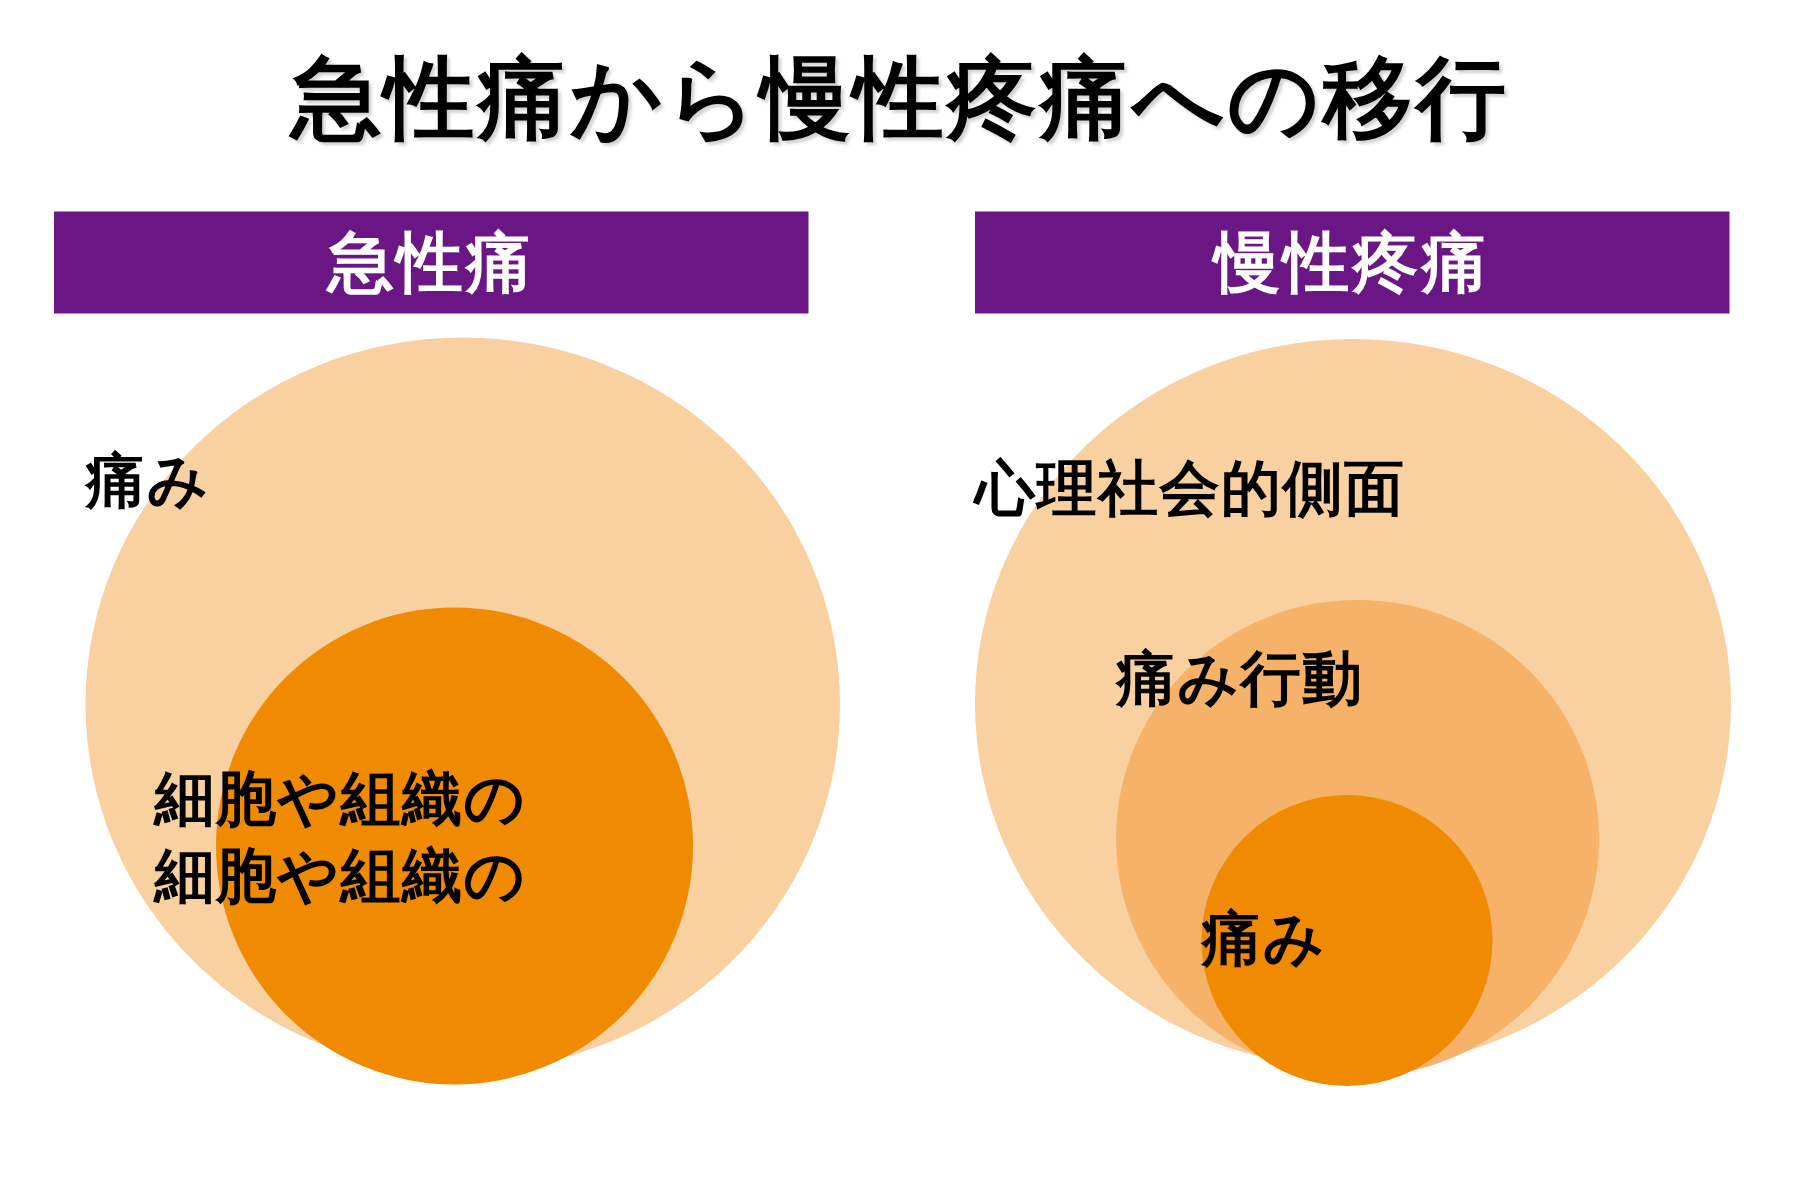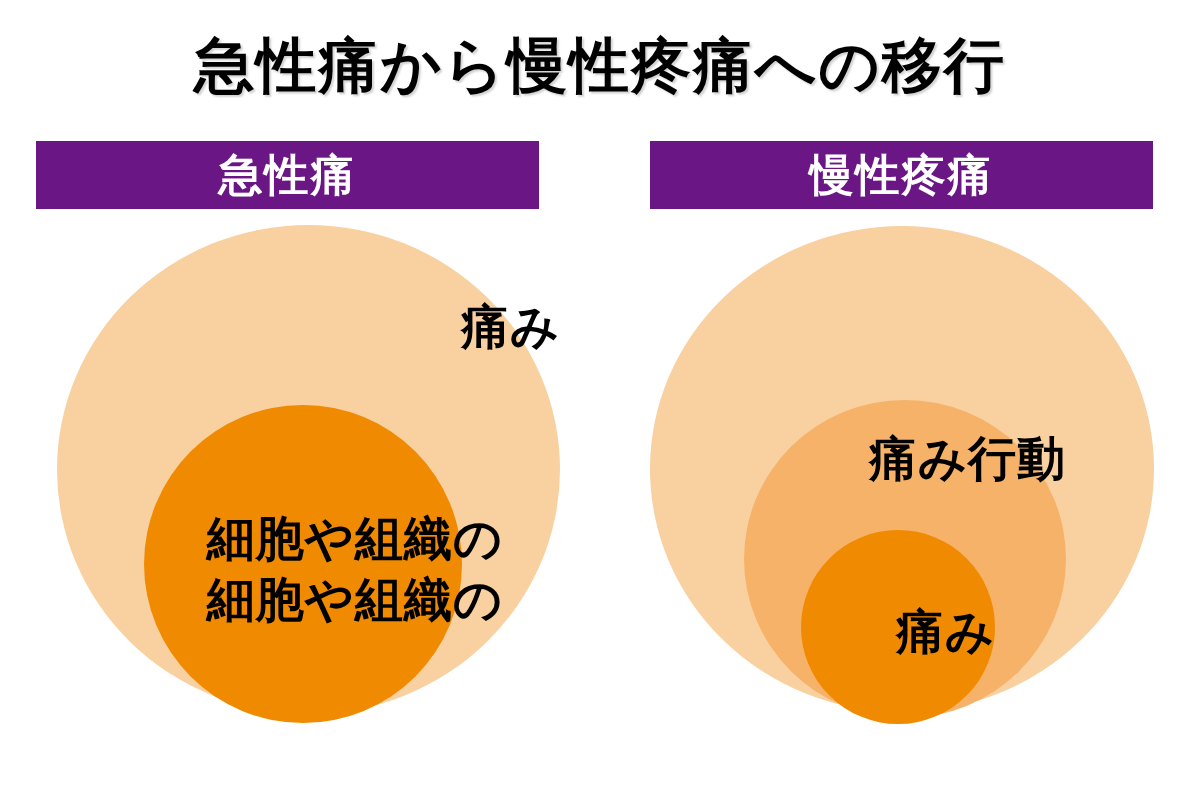--- a/index.html
+++ b/index.html
@@ -29,21 +29,21 @@
   .c-acute-outer   { left:57px;  top:225px; width:503px; height:489px; background:var(--outer-circle,#F9D0A0); z-index:1; }
   .c-acute-inner   { left:144px; top:405px; width:318px; height:318px; background:var(--inner-circle,#F08A00); z-index:3; }
 
   .c-chronic-outer { left:650px; top:226px; width:504px; height:486px; background:var(--outer-circle,#F9D0A0); z-index:1; }
   .c-chronic-mid   { left:744px; top:400px; width:322px; height:318px; background:var(--middle-circle,#F6B269); z-index:2; }
   .c-chronic-inner { left:801px; top:530px; width:194px; height:194px; background:var(--inner-circle,#F08A00); z-index:3; }
 
   .lbl {
     position:absolute; z-index:5;
     font-weight:bold; color:var(--label-text,#000);
-    text-align:right; font-size:48px; line-height:1.28;
+    text-align:left; font-size:40px; line-height:1.28;
     letter-spacing:1px;
   }
   .lbl-acute-outer   { left:57px;  top:296px; width:503px; }
   .lbl-acute-inner   { left:103px; top:508px; width:400px; }
   .lbl-chronic-outer { left:650px; top:301px; width:504px; }
   .lbl-chronic-mid   { left:744px; top:428px; width:322px; }
   .lbl-chronic-inner { left:801px; top:601px; width:194px; }
 </style>
 </head>
 <body>
@@ -67,18 +67,19 @@
   </div>
 
   <div class="header-bar header-right">
     <span>慢性疼痛</span>
   </div>
 
   <div class="circle c-chronic-outer"></div>
   <div class="circle c-chronic-mid"></div>
   <div class="circle c-chronic-inner"></div>
 
+  <div class="lbl lbl-chronic-outer">心理社会的側面</div>
 
   <div class="lbl lbl-chronic-mid">痛み行動</div>
 
   <div class="lbl lbl-chronic-inner">痛み</div>
 
 </div>
 
 </body></html>

